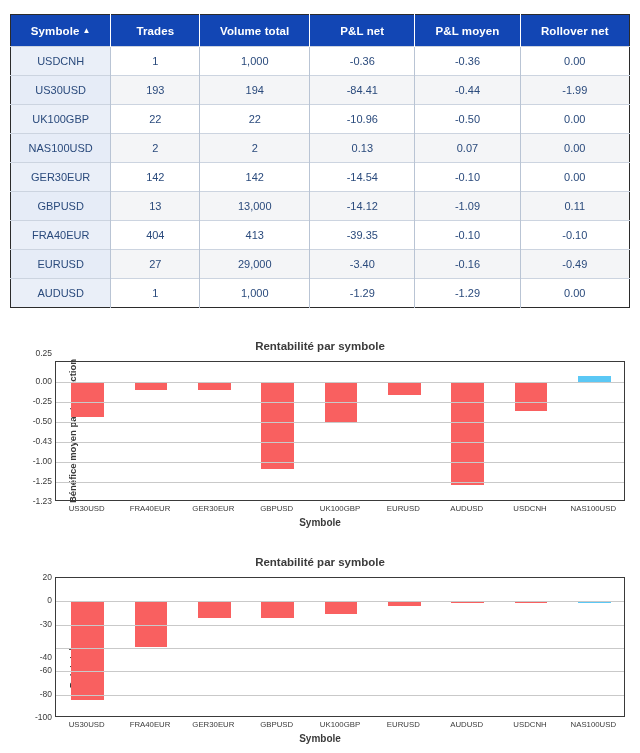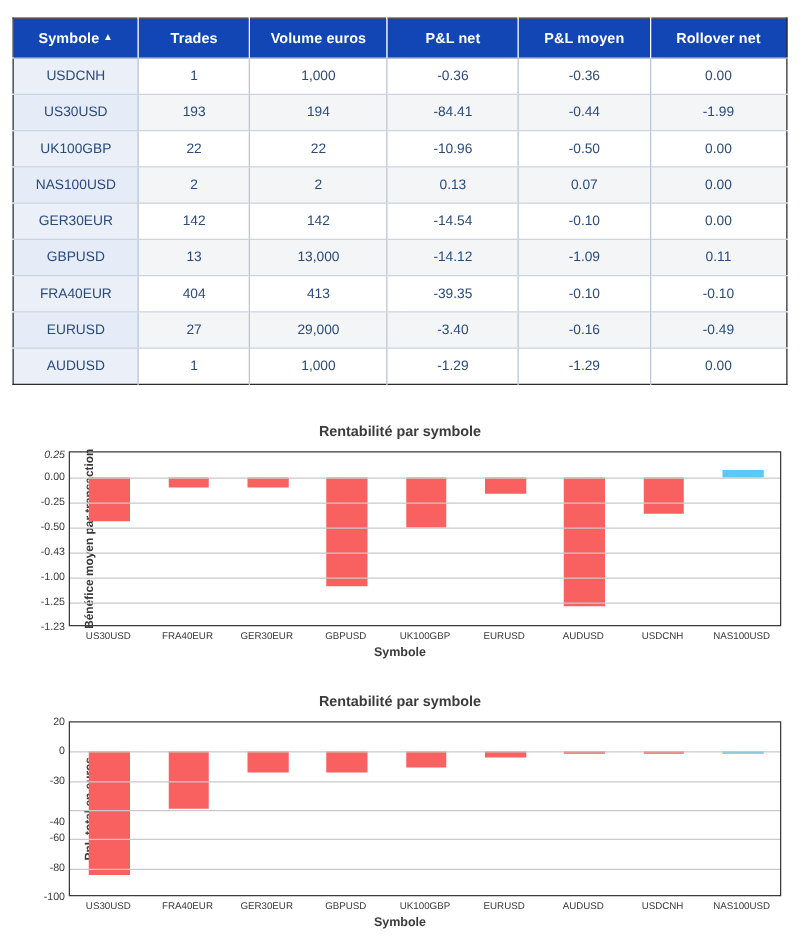--- a/index.html
+++ b/index.html
@@ -153,21 +153,21 @@
 </style>
 </head>
 <body>
 
 <div class="table-wrap">
   <table class="stats">
     <thead>
       <tr id="thead-row">
           <th style="width: 16.2%; text-align: center;"><span>Symbole</span><span class="sort-arrow">▲</span></th>
           <th style="width: 14.3%;"><span>Trades</span></th>
-          <th style="width: 17.8%;"><span>Volume euros</span></th>
+          <th style="width: 17.8%;"><span>Volume total</span></th>
           <th style="width: 17%;"><span>P&amp;L net</span></th>
           <th style="width: 17%;"><span>P&amp;L moyen</span></th>
           <th style="width: 17.7%;"><span>Rollover net</span></th>
         </tr>
     </thead>
     <tbody id="tbody">
         <tr>
           <td class="symcell">USDCNH</td>
           <td>1</td>
           <td>1,000</td>
@@ -259,21 +259,21 @@
         <div class="bar pos" style="left: 521.867px; width: 32.9333px; top: 14.4px; height: 5.6px;"></div>
       </div>
   <div class="gridline" style="top: 20px;"></div>
       <div class="gridline" style="top: 40px;"></div>
       <div class="gridline" style="top: 60px;"></div>
       <div class="gridline" style="top: 80px;"></div>
       <div class="gridline" style="top: 100px;"></div>
       <div class="gridline" style="top: 120px;"></div>
     </div>
   <div class="xlabel">Symbole</div>
-<div class="ytick" style="top: 29px; font-style: italic;">0.25</div>
+<div class="ytick" style="top: 19px;">0.25</div>
     <div class="ytick" style="top: 47px;">0.00</div>
     <div class="ytick" style="top: 67px;">-0.25</div>
     <div class="ytick" style="top: 87px;">-0.50</div>
     <div class="ytick" style="top: 107px;">-0.43</div>
     <div class="ytick" style="top: 127px;">-1.00</div>
     <div class="ytick" style="top: 147px;">-1.25</div>
     <div class="ytick" style="top: 167px;">-1.23</div>
     <div class="xtick" style="left: 86.6667px;">US30USD</div>
     <div class="xtick" style="left: 150px;">FRA40EUR</div>
     <div class="xtick" style="left: 213.333px;">GER30EUR</div>

